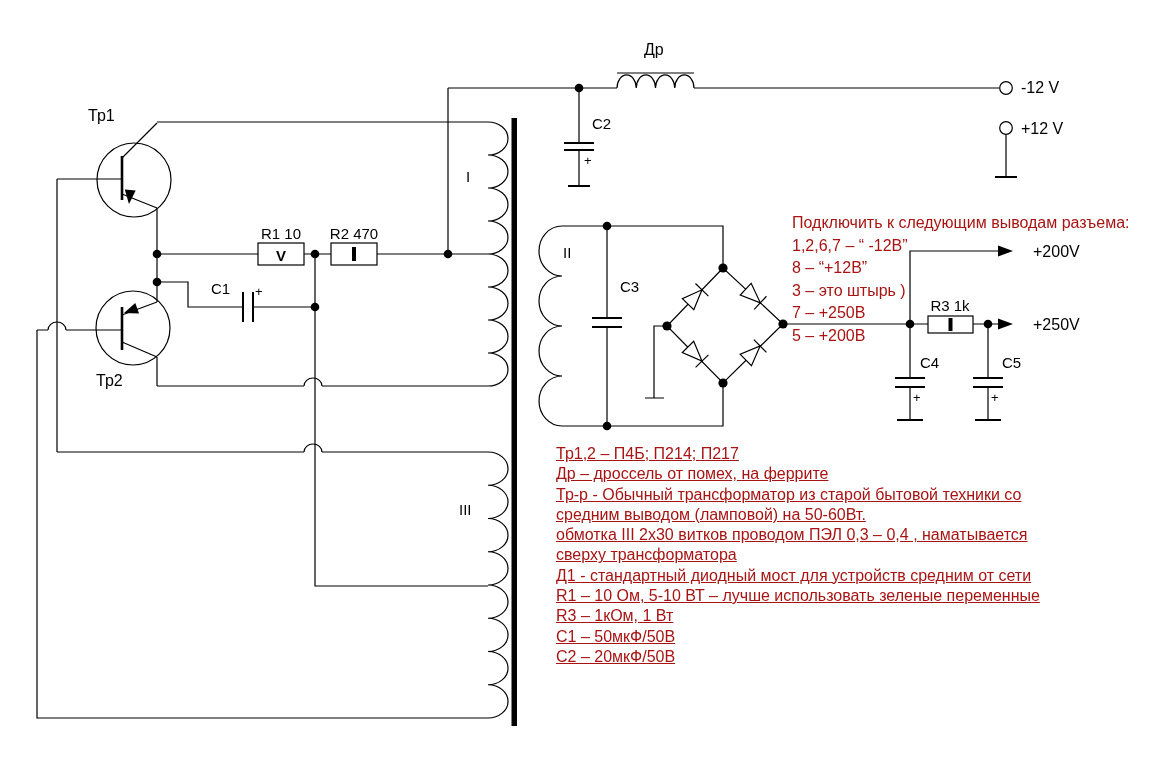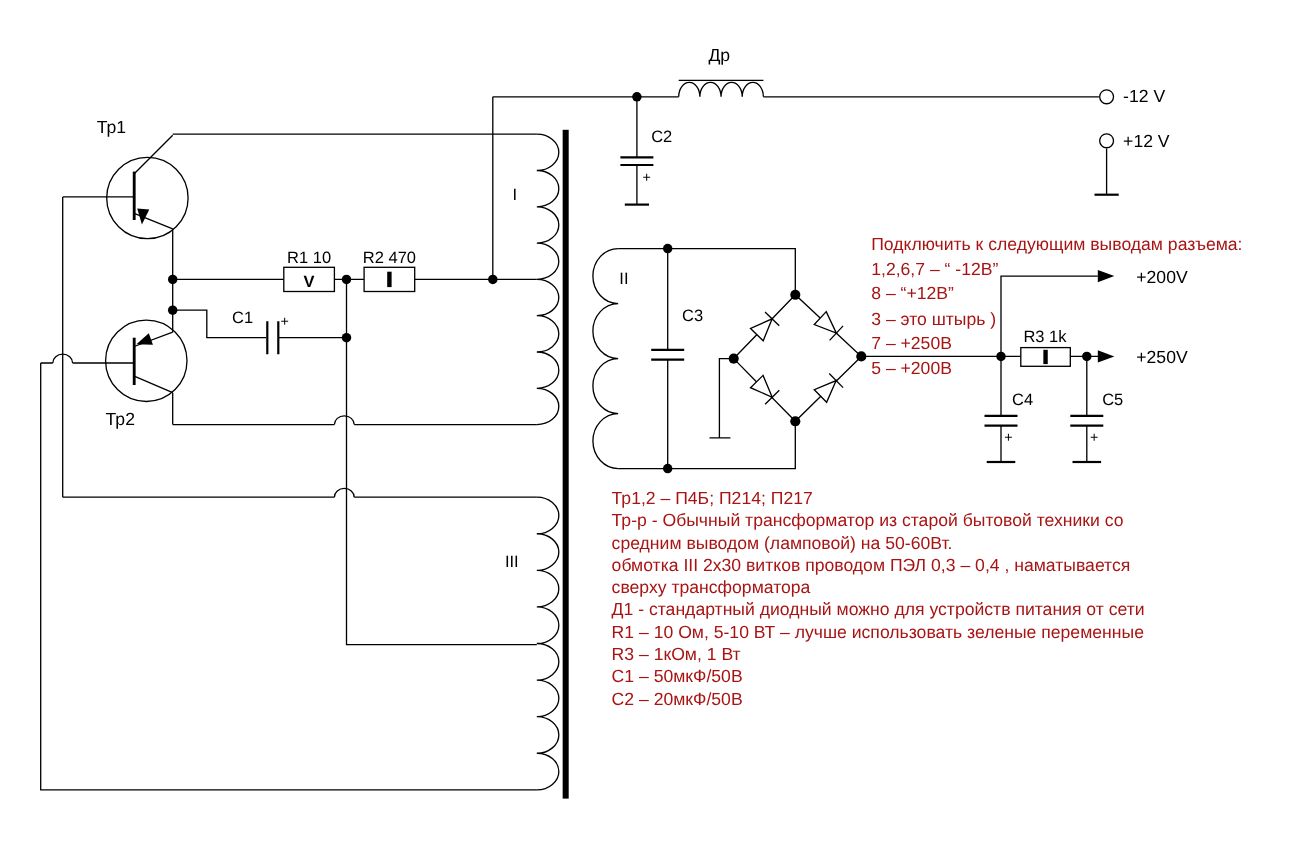--- a/index.html
+++ b/index.html
@@ -12,21 +12,21 @@
   .dot{fill:var(--color-wire,#000);stroke:none;}
   .solid{fill:var(--color-wire,#000);stroke:none;}
   .openshape{fill:#fff;stroke:var(--color-wire,#000);stroke-width:1.2;}
   text{fill:var(--color-wire,#000);font-family:"Liberation Sans",sans-serif;}
   .lbl{font-size:15px;}
   .lbl16{font-size:16px;}
   .mark{font-size:15px;font-weight:bold;}
   .plus{font-size:13px;}
   .note{position:absolute;color:var(--color-annotation,#a81414);font-size:16px;white-space:nowrap;}
   .connector-note{left:792px;top:188px;line-height:22.5px;margin-top:24px;}
-  .parts-note{left:556px;top:444px;line-height:20.3px;}
+  .parts-note{left:556px;top:444px;line-height:20.3px;text-decoration:underline;}
 </style>
 </head>
 <body>
 
 <div class="canvas">
 
   <svg width="1172" height="774" viewBox="0 0 1172 774">
 
     <g>
       <path class="w" d="M448,88 H617 M694,88 H999 M448,88 V254"></path>
@@ -189,24 +189,25 @@
     <div>Подключить к следующим выводам разъема:</div>
     <div>1,2,6,7 – “ -12В”</div>
     <div>8 – “+12В”</div>
     <div>3 – это штырь )</div>
     <div>7 – +250В</div>
     <div>5 – +200В</div>
   </div>
 
   <div class="note parts-note">
     <div>Тр1,2 – П4Б; П214; П217</div>
+    <div>Др – дроссель от помех, на феррите</div>
     <div>Тр-р - Обычный трансформатор из старой бытовой техники со</div>
     <div>средним выводом (ламповой) на 50-60Вт.</div>
     <div>обмотка III 2х30 витков проводом ПЭЛ 0,3 – 0,4 , наматывается</div>
     <div>сверху трансформатора</div>
-    <div>Д1 - стандартный диодный можно для устройств питания от сети</div>
+    <div>Д1 - стандартный диодный мост для устройств средним от сети</div>
     <div>R1 – 10 Ом, 5-10 ВТ – лучше использовать зеленые переменные</div>
     <div>R3 – 1кОм, 1 Вт</div>
     <div>С1 – 50мкФ/50В</div>
     <div>С2 – 20мкФ/50В</div>
   </div>
 
 </div>
 
 </body></html>

